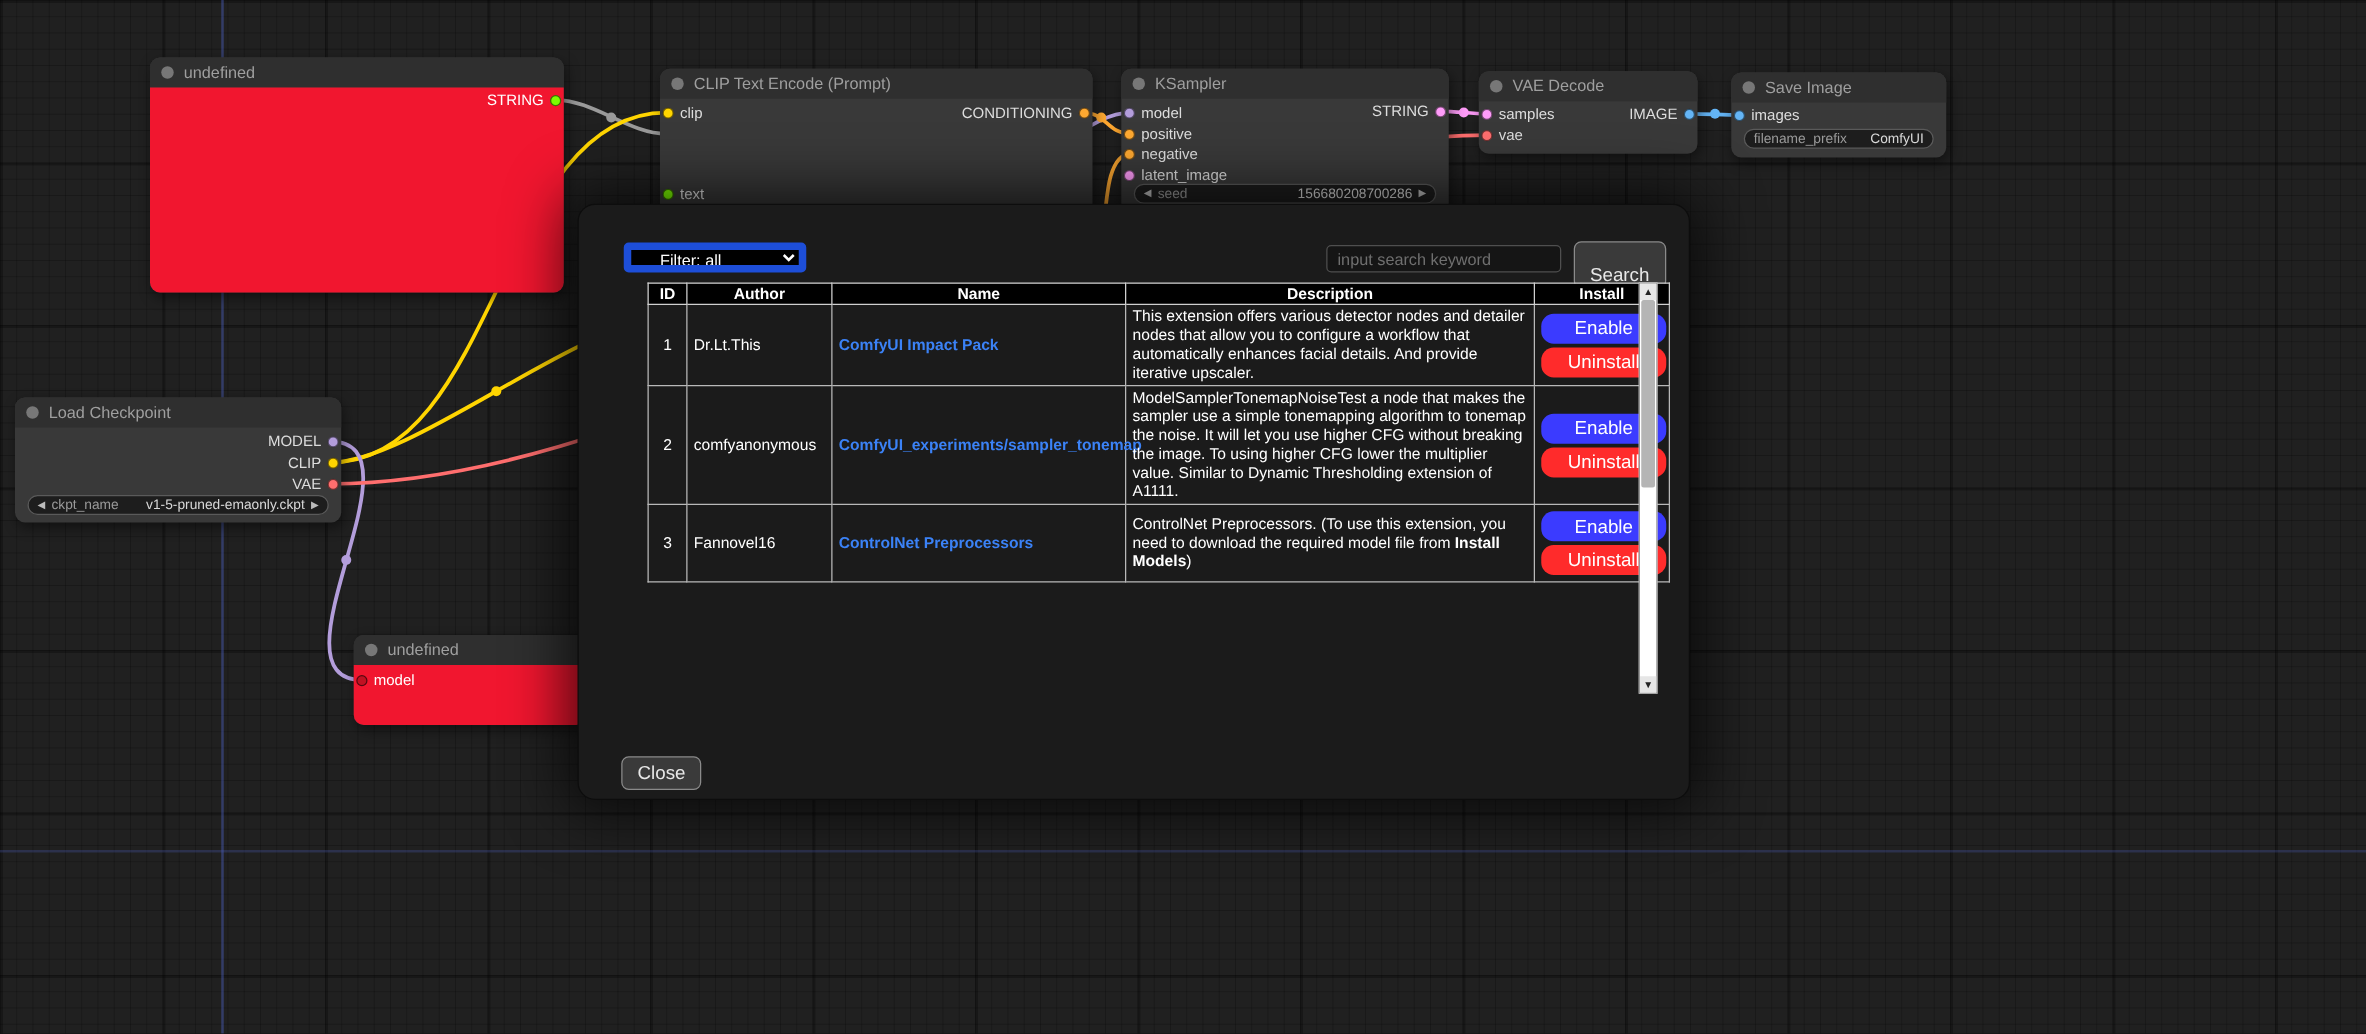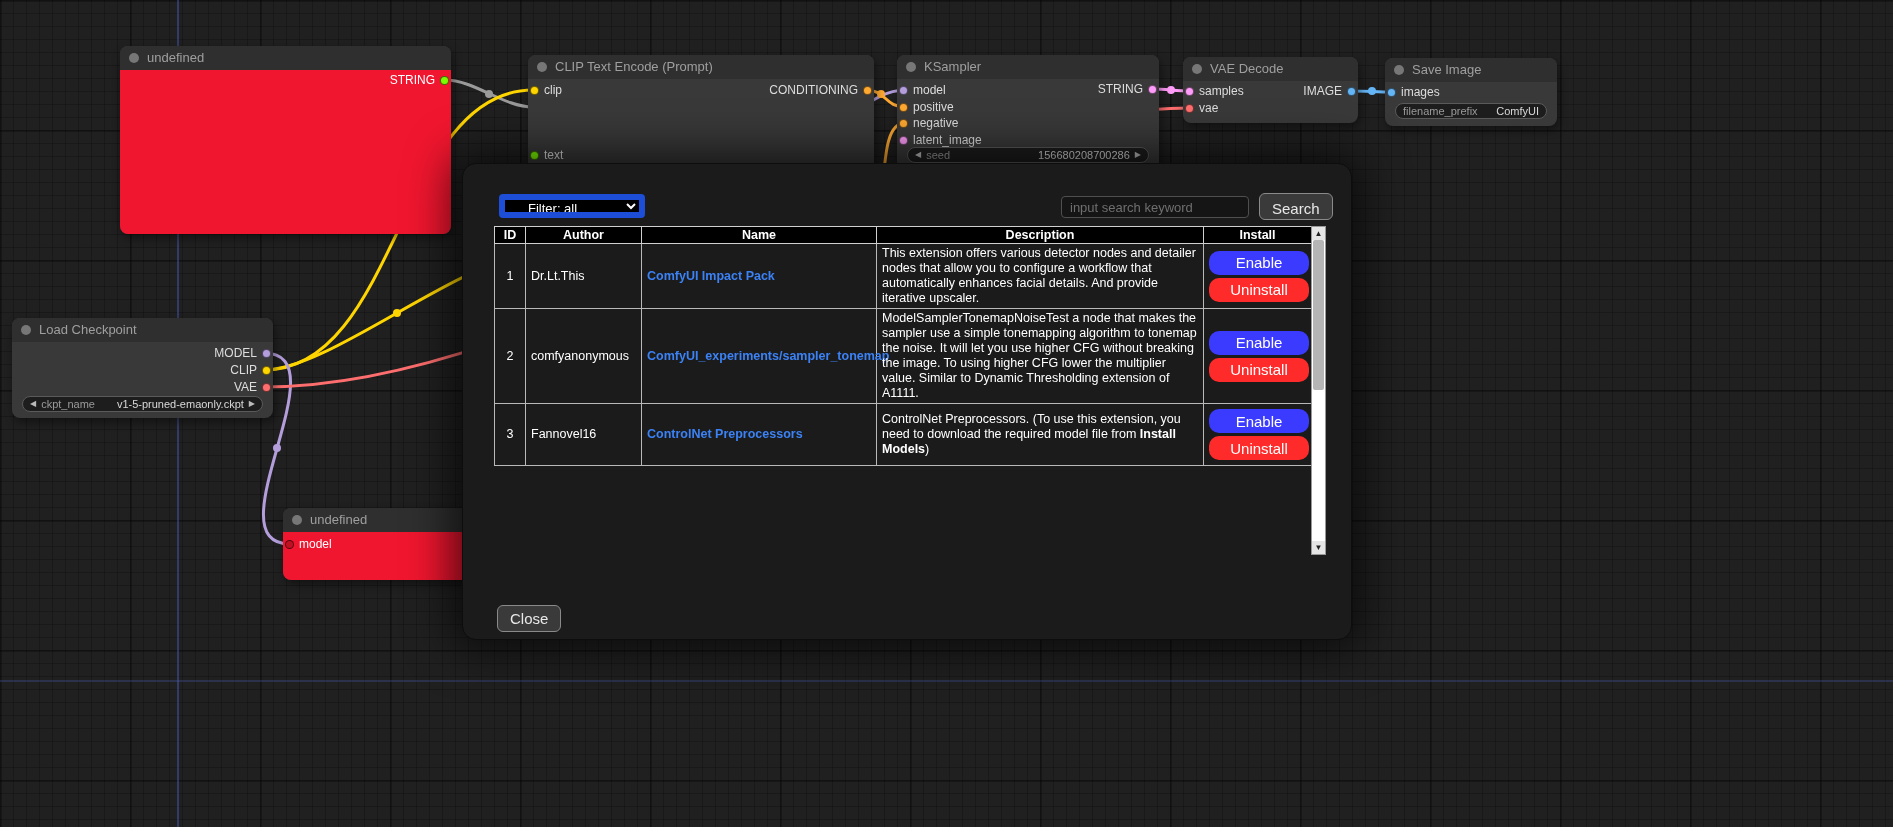--- a/index.html
+++ b/index.html
@@ -47,27 +47,27 @@
         box-shadow:0 0 46px 10px rgba(0,0,0,.68);color:#fff;}
   .filter{position:absolute;left:36px;top:30px;width:146px;height:24px;
         background:#000;color:#fff;border:6px solid #1d4ed8;border-radius:4px;
         font-size:13px;font-family:inherit;padding:0 19px;}
   .search-input{position:absolute;left:598px;top:32px;width:188px;height:22px;
         background:#151515;border:1px solid #4f4f4f;border-radius:4px;color:#ccc;
         font-size:13px;font-family:inherit;padding:2px 8px;}
   .search-input::placeholder{color:#6f6f6f;}
   .search-btn{position:absolute;left:796px;top:29px;height:27px;
         background:#3a3a3a;border:1px solid #8a8a8a;border-radius:6px;color:#e8e8e8;
-        font-size:15px;font-family:inherit;padding:6px 12px;}
+        font-size:15px;font-family:inherit;padding:18px 12px;}
   .close-btn{position:absolute;left:34px;top:441px;height:27px;
         background:#3a3a3a;border:1px solid #8a8a8a;border-radius:6px;color:#e8e8e8;
         font-size:15px;font-family:inherit;padding:2px 12px;}
 
   .tablewrap{position:absolute;left:31px;top:62px;width:832px;height:329px;}
-  .ext-table{width:817px;border-collapse:collapse;table-layout:fixed;}
+  .ext-table{width:817px;border-collapse:collapse;table-layout:fixed;margin-left:24px;}
   .ext-table th{background:#000;color:#fff;border:1px solid #d0d0d0;font-size:12.5px;
         font-weight:bold;padding:1px 2px;height:16px;}
   .ext-table td{border:1px solid #b9b9b9;padding:2px 5px;font-size:12.5px;color:#fff;
         line-height:15px;vertical-align:middle;}
   .c-id{text-align:center;}
   .c-name a{color:#3b82f6;font-weight:bold;text-decoration:none;}
   .c-desc b{font-weight:bold;}
   .c-install{text-align:center;}
   .btn{display:block;margin:3px auto;width:100px;height:24px;border:none;border-radius:10px;
         color:#fff;font-size:15px;font-family:inherit;cursor:pointer;}

